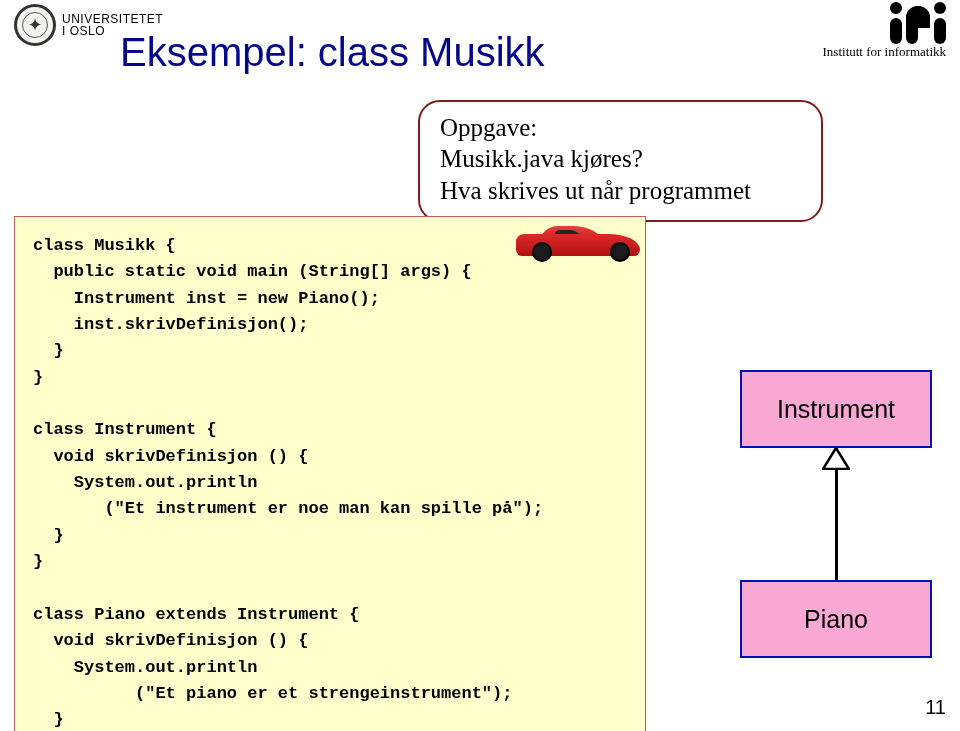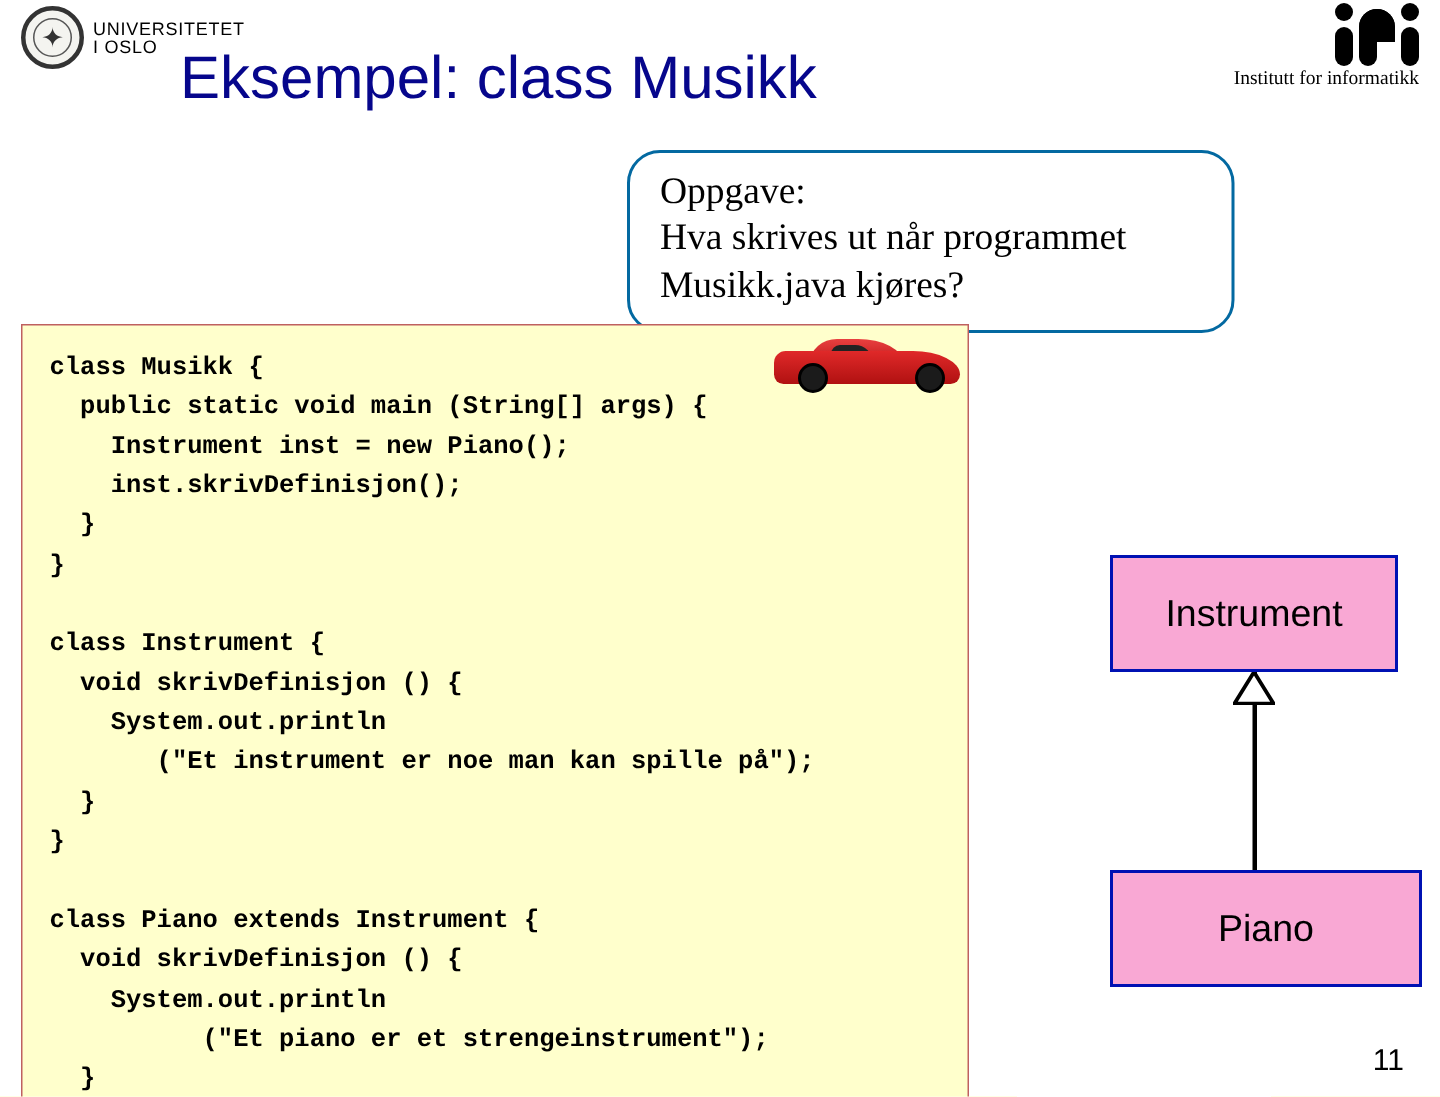--- a/index.html
+++ b/index.html
@@ -97,21 +97,21 @@
       font-size: 40px;
       color: #06068c;
       font-weight: normal;
     }
 
     .task-box {
       position: absolute;
       top: 100px;
       left: 418px;
       width: 405px;
-      border: 2px solid #0369a1;
+      border: 2px solid #7f1d1d;
       border-radius: 22px;
       padding: 10px 20px 14px 20px;
       font-family: "Times New Roman", Times, serif;
       font-size: 25px;
       line-height: 1.25;
     }
 
     .code-box {
       position: absolute;
       top: 216px;
@@ -188,21 +188,21 @@
     }
     .uml-instrument {
       top: 370px;
       left: 740px;
       width: 192px;
       height: 78px;
     }
     .uml-piano {
       top: 580px;
       left: 740px;
-      width: 208px;
+      width: 192px;
       height: 78px;
       text-align: center;
     }
     .uml-line {
       position: absolute;
       left: 835px;
       top: 448px;
       width: 2.5px;
       height: 132px;
       background: #000;
@@ -211,21 +211,21 @@
       position: absolute;
       left: 822px;
       top: 448px;
       width: 0; height: 0;
     }
     .uml-arrowhead svg { display: block; }
 
     .page-num {
       position: absolute;
       bottom: 12px;
-      right: 24px;
+      right: 14px;
       font-family: Arial, sans-serif;
       font-size: 20px;
       color: #000;
     }
   </style>
 </head>
 <body>
 
 <div class="header">
   <div class="uio-logo">
@@ -248,22 +248,22 @@
       </div>
     </div>
     <div class="ifi-text">Institutt for informatikk</div>
   </div>
 </div>
 
 <h1 class="slide-title">Eksempel: class Musikk</h1>
 
 <div class="task-box">
   <div>Oppgave:</div>
+  <div>Musikk.java kjøres?</div>
   <div>Hva skrives ut når programmet</div>
-  <div>Musikk.java kjøres?</div>
 </div>
 
 <div class="code-box">
   <pre id="code-content">class Musikk {
   public static void main (String[] args) {
     Instrument inst = new Piano();
     inst.skrivDefinisjon();
   }
 }
 

